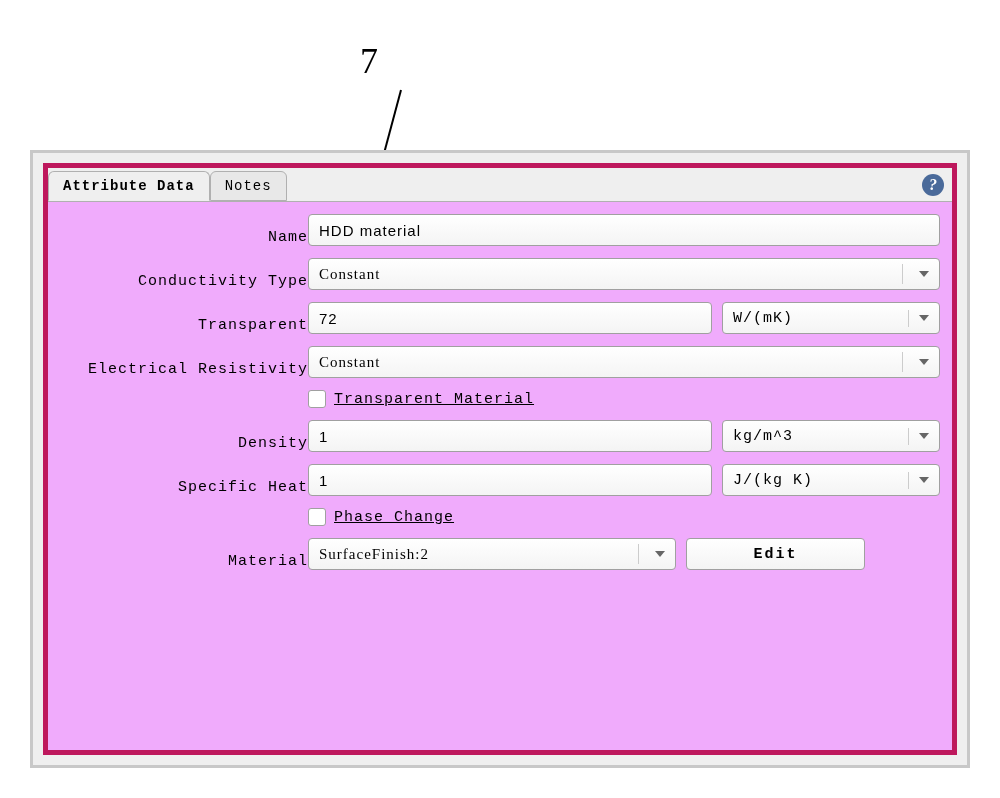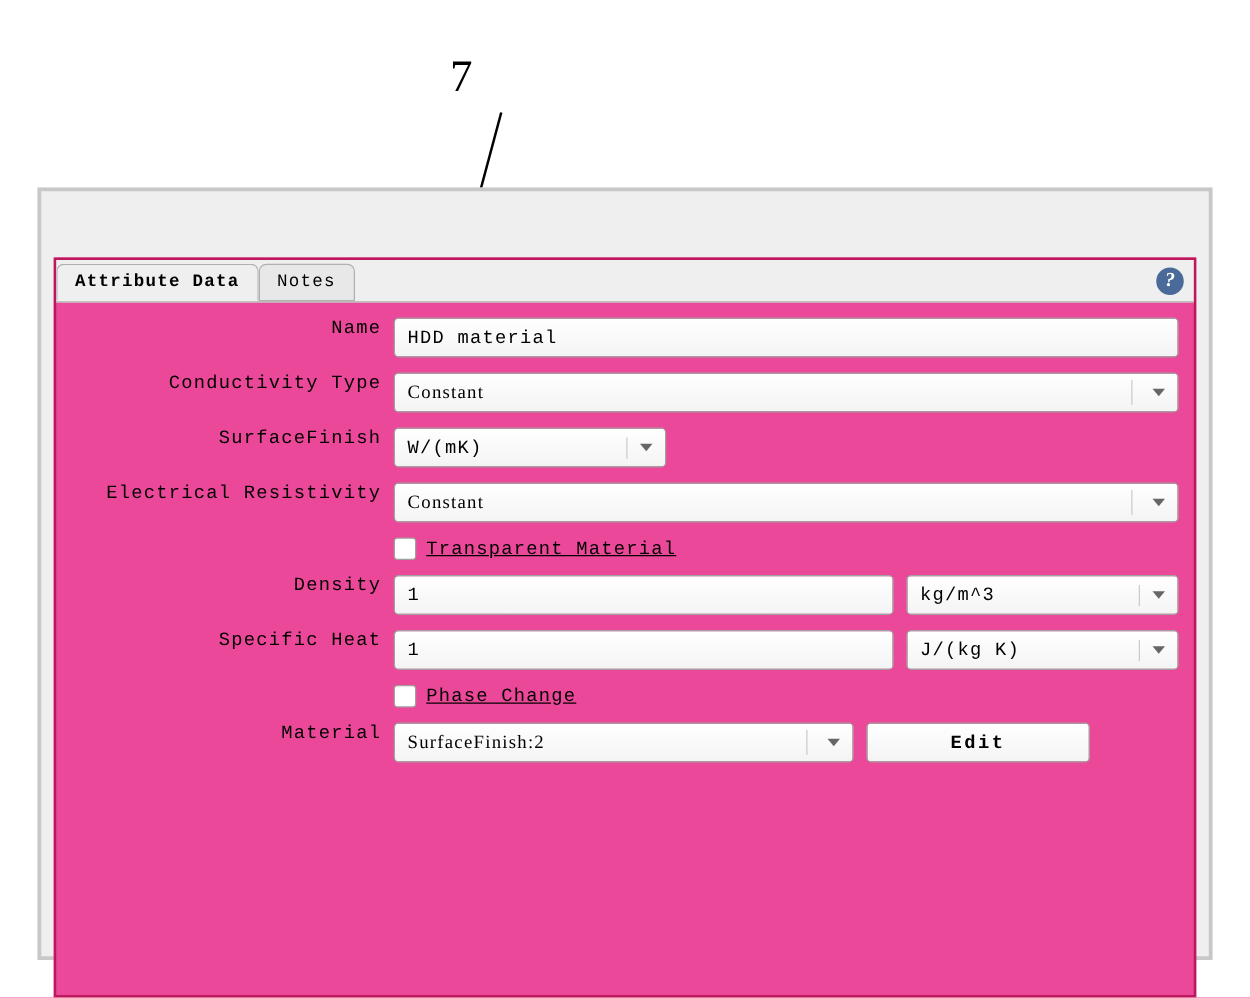--- a/index.html
+++ b/index.html
@@ -39,24 +39,23 @@
       position: absolute;
       top: 150px;
       left: 30px;
       right: 30px;
       bottom: 30px;
       border: 3px solid #c8c8c8;
       background: #efefef;
       padding: 10px;
     }
     .panel-inner {
-      border: 2px solid #be185d;
-      background: #ec4899;
+      border: 5px solid #be185d;
+      background: #f0abfc;
       height: 100%;
-      margin-top: 43px;
     }
     .tabs {
       display: flex;
       align-items: center;
       border-bottom: 1px solid #b0b0b0;
       background: #efefef;
       position: relative;
       height: 34px;
     }
     .tab {
@@ -92,23 +91,22 @@
       font-style: italic;
       font-weight: bold;
       font-size: 16px;
       cursor: pointer;
     }
     .form {
       padding: 12px 12px 0 12px;
     }
     .row {
       display: flex;
-      align-items: flex-start;
+      align-items: flex-end;
       margin-bottom: 12px;
-      gap: 10px;
     }
     .label {
       width: 248px;
       text-align: right;
       font-size: 15px;
       letter-spacing: 1px;
       color: #000000;
     }
     .field {
       flex: 1;
@@ -186,21 +184,21 @@
       cursor: pointer;
     }
     .sep {
       border-left: 1px solid #ccc;
       height: 20px;
       margin: 0 6px;
     }
     .input-val {
       border: none;
       background: transparent;
-      font-family: Liberation Mono, monospace;
+      font-family: Liberation Sans, sans-serif;
       font-size: 15px;
       letter-spacing: 1px;
       width: 100%;
       outline: none;
     }
   </style>
 </head>
 <body>
 
 <div class="annotation">7</div>
@@ -231,22 +229,25 @@
         <div class="field">
           <div class="select">
             <span class="txt-l">Constant</span>
             <span class="sep"></span>
             <span class="arrow"></span>
           </div>
         </div>
       </div>
 
       <div class="row">
-        <div class="label">SurfaceFinish</div>
-        <div class="field">
+        <div class="label">Transparent</div>
+        <div class="field">
+          <div class="text-input">
+            <input class="input-val" value="72" style="">
+          </div>
           <div class="unit-select">
             <span class="txt">W/(mK)</span>
             <span class="arrow"></span>
           </div>
         </div>
       </div>
 
       <div class="row">
         <div class="label">Electrical Resistivity</div>
         <div class="field">

